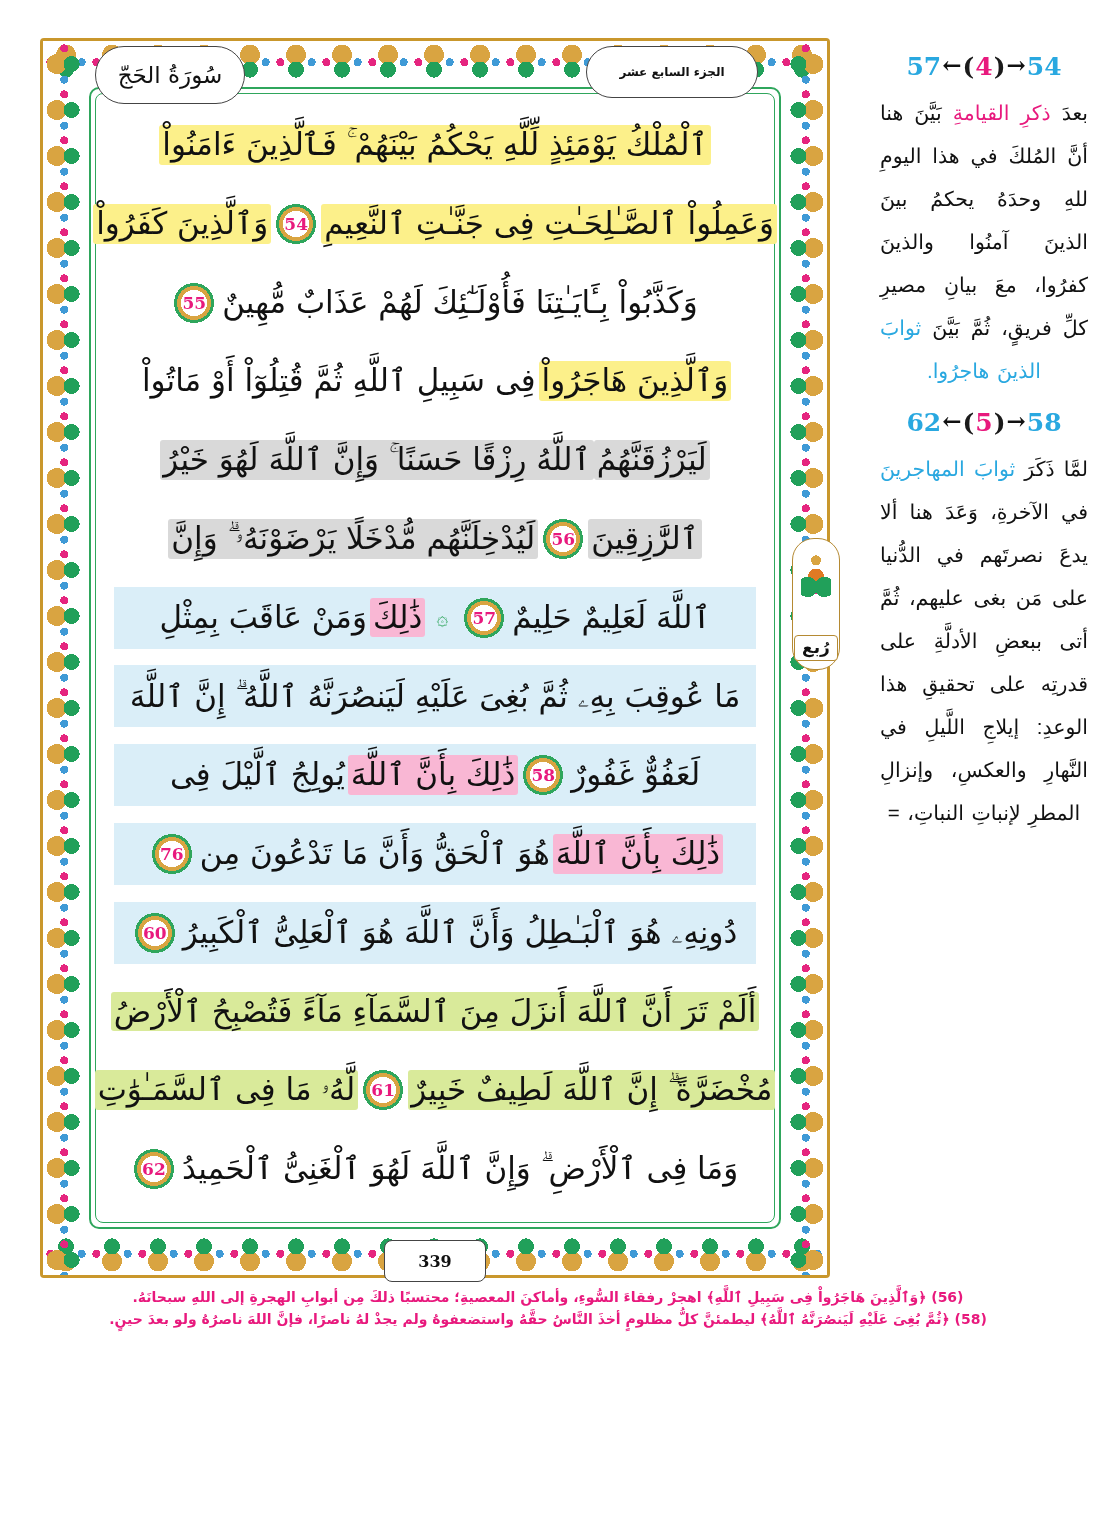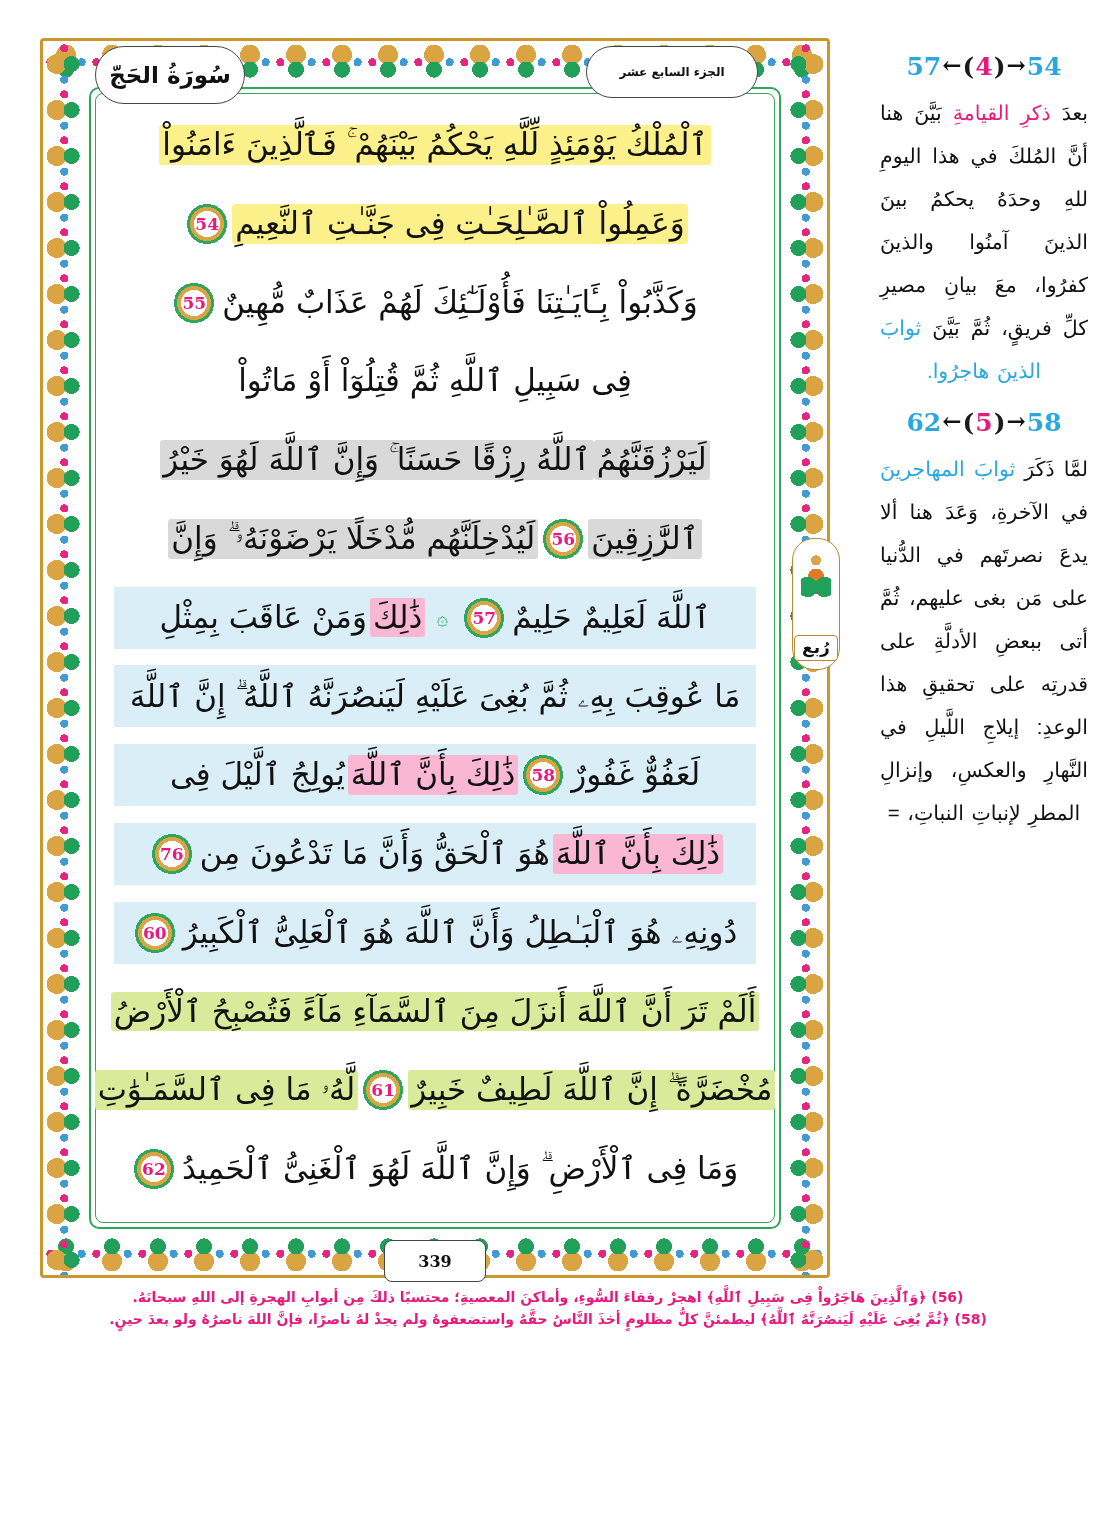--- a/index.html
+++ b/index.html
@@ -121,21 +121,21 @@
     background:#fff;
     border:1.5px solid #444;
     border-radius:30px;
     display:flex;align-items:center;justify-content:center;
     font-family:"DejaVu Sans","Liberation Sans",sans-serif;
     color:#111;
     z-index:6;
   }
   .cart-surah{
     left:55px;top:8px;width:148px;height:56px;
-    font-size:23px;font-weight:bold;
+    font-size:23px;font-weight:normal;
   }
   .cart-juz{
     right:72px;top:8px;width:170px;height:50px;
     font-size:12px;font-weight:bold;
   }
   .cart-page{
     left:50%;transform:translateX(-50%);
     bottom:-4px;width:100px;height:40px;
     border-radius:8px;
     font-size:16px;font-weight:bold;
@@ -276,26 +276,28 @@
       <div class="lbl">رُبع</div>
     </div>
 
     <div class="text-area" id="verse-container">
         <div class="ayah-line">
           <span class="ar hl-yellow">ٱلْمُلْكُ يَوْمَئِذٍ لِّلَّهِ يَحْكُمُ بَيْنَهُمْ ۚ فَٱلَّذِينَ ءَامَنُواْ</span>
         </div>
         <div class="ayah-line">
           <span class="ar hl-yellow">وَعَمِلُواْ ٱلصَّـٰلِحَـٰتِ فِى جَنَّـٰتِ ٱلنَّعِيمِ</span>
           <span class="ayah-num">54</span>
+          <span class="ar hl-yellow">وَٱلَّذِينَ كَفَرُواْ</span>
         </div>
         <div class="ayah-line">
           <span class="ar ">وَكَذَّبُواْ بِـَٔايَـٰتِنَا فَأُوْلَـٰٓئِكَ لَهُمْ عَذَابٌ مُّهِينٌ</span>
           <span class="ayah-num">55</span>
         </div>
         <div class="ayah-line">
+          <span class="ar hl-yellow">وَٱلَّذِينَ هَاجَرُواْ</span>
           <span class="ar ">فِى سَبِيلِ ٱللَّهِ ثُمَّ قُتِلُوٓاْ أَوْ مَاتُواْ</span>
         </div>
         <div class="ayah-line">
           <span class="ar hl-grey">لَيَرْزُقَنَّهُمُ</span>
           <span class="ar hl-grey">ٱللَّهُ رِزْقًا حَسَنًا ۚ وَإِنَّ ٱللَّهَ لَهُوَ خَيْرُ</span>
         </div>
         <div class="ayah-line">
           <span class="ar hl-grey">ٱلرَّٰزِقِينَ</span>
           <span class="ayah-num">56</span>
           <span class="ar hl-grey">لَيُدْخِلَنَّهُم مُّدْخَلًا يَرْضَوْنَهُۥ ۗ وَإِنَّ</span>

